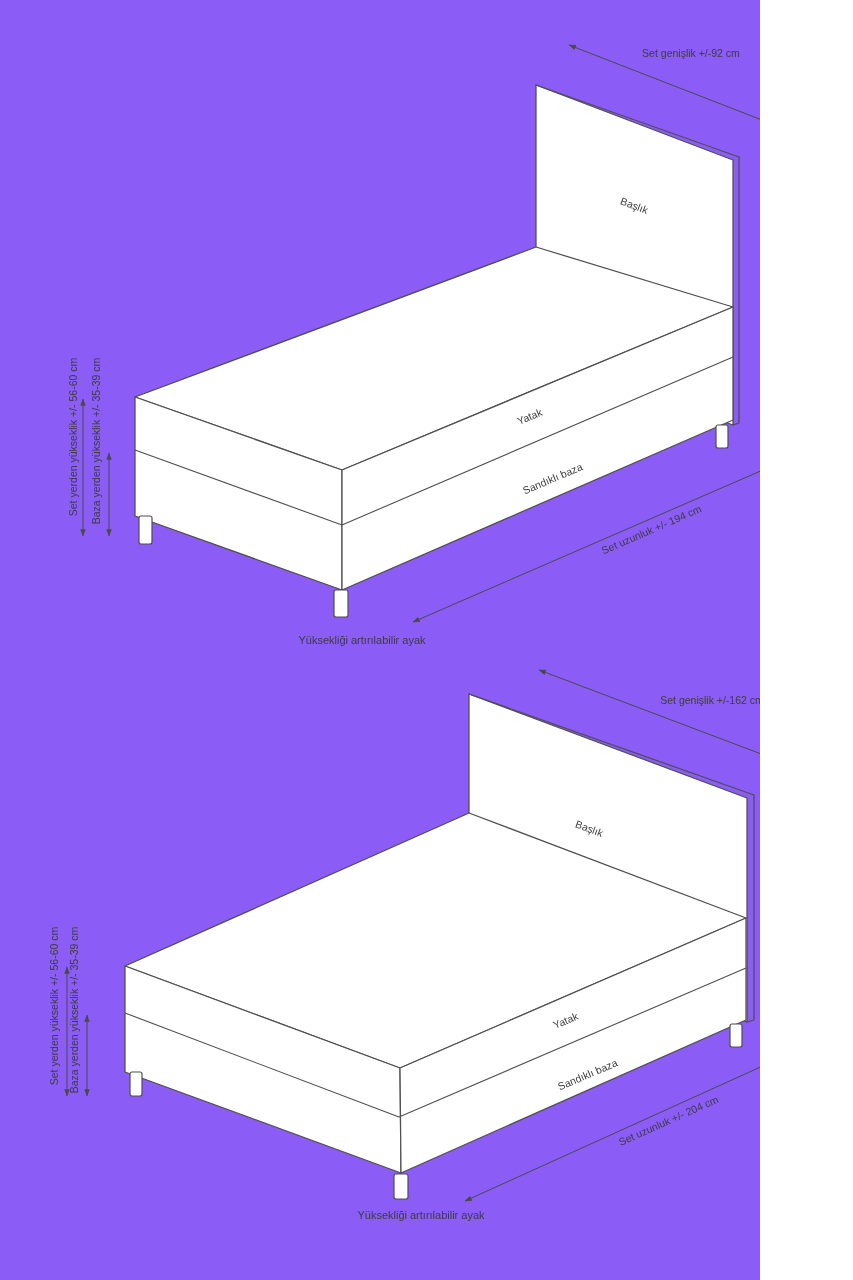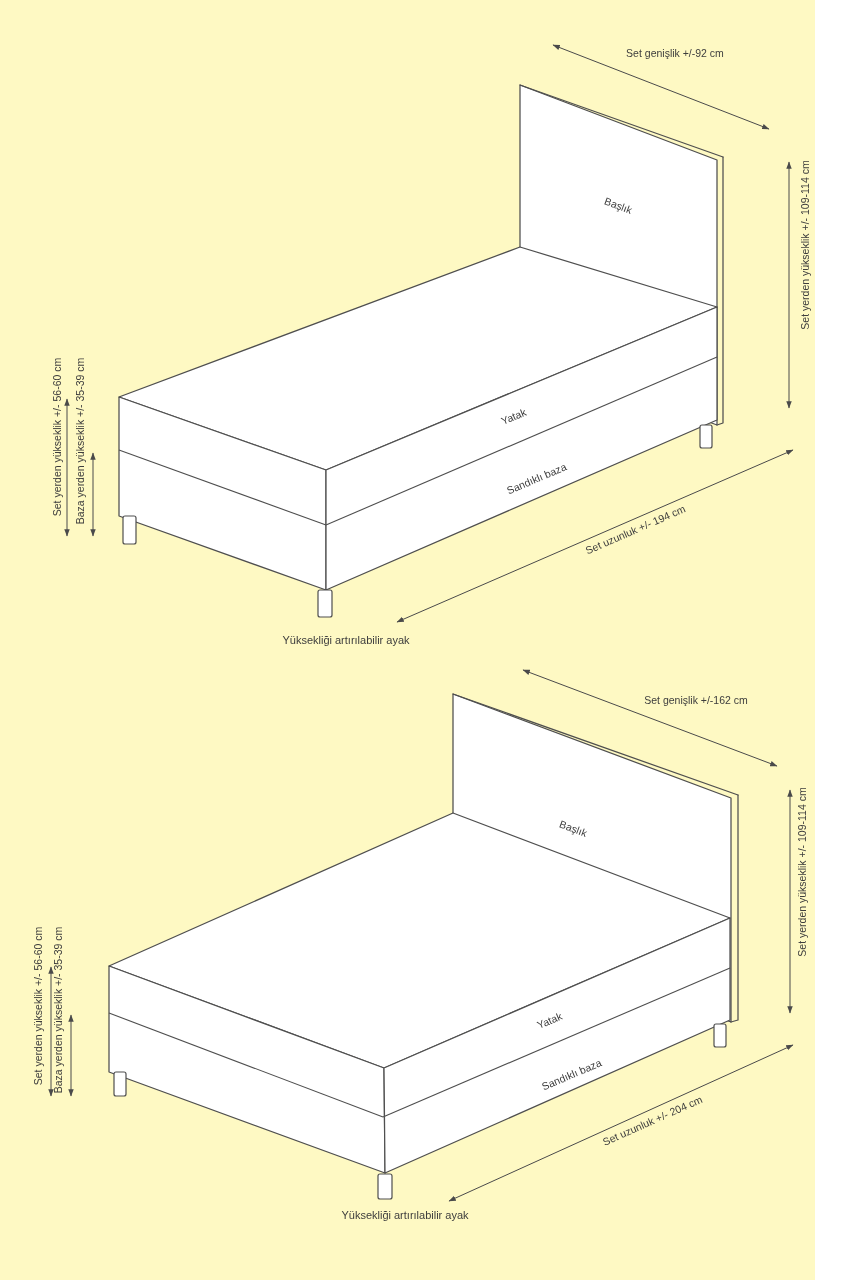--- a/index.html
+++ b/index.html
@@ -1,21 +1,22 @@
 <!DOCTYPE html>
 <html><head>
 <meta charset="utf-8">
 <style>
   html, body { margin: 0; padding: 0; background: #ffffff; }
   .canvas {
     position: relative;
-    width: 815px;
+    width: 744px;
     height: 1280px;
-    background: #fef9c3;
+    background: #8b5cf6;
     overflow: hidden;
+    padding-left: 16px;
   }
   svg { display: block; width: 853px; height: 1280px; }
   .face { fill: #ffffff; stroke: #4f4f4f; stroke-width: 1.25; stroke-linejoin: round; }
   .edge { fill: none; stroke: #4f4f4f; stroke-width: 1.25; stroke-linejoin: round; stroke-linecap: round; }
   .divider { fill: none; stroke: #4f4f4f; stroke-width: 1.1; }
   .leg { fill: #ffffff; stroke: #4f4f4f; stroke-width: 1.2; }
   .dim { fill: none; stroke: #4a4a4a; stroke-width: 1; }
   .lbl {
     font-family: "Liberation Sans", sans-serif;
     font-size: 10.5px;

